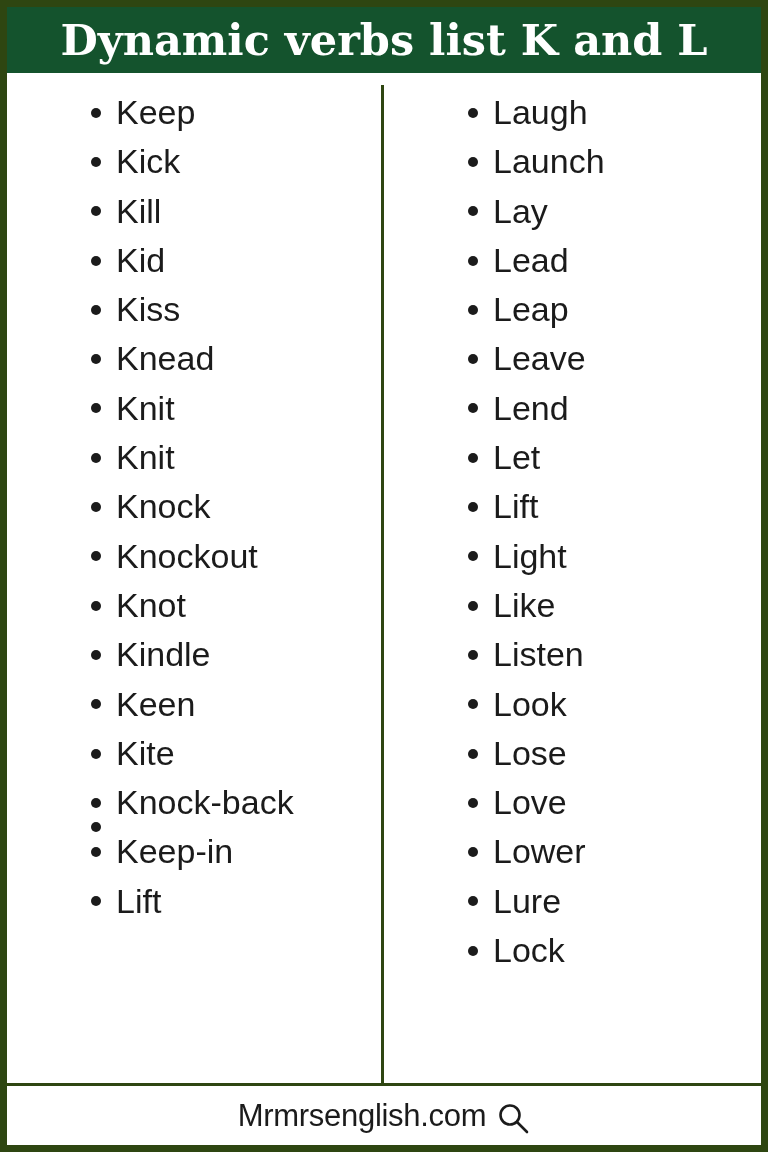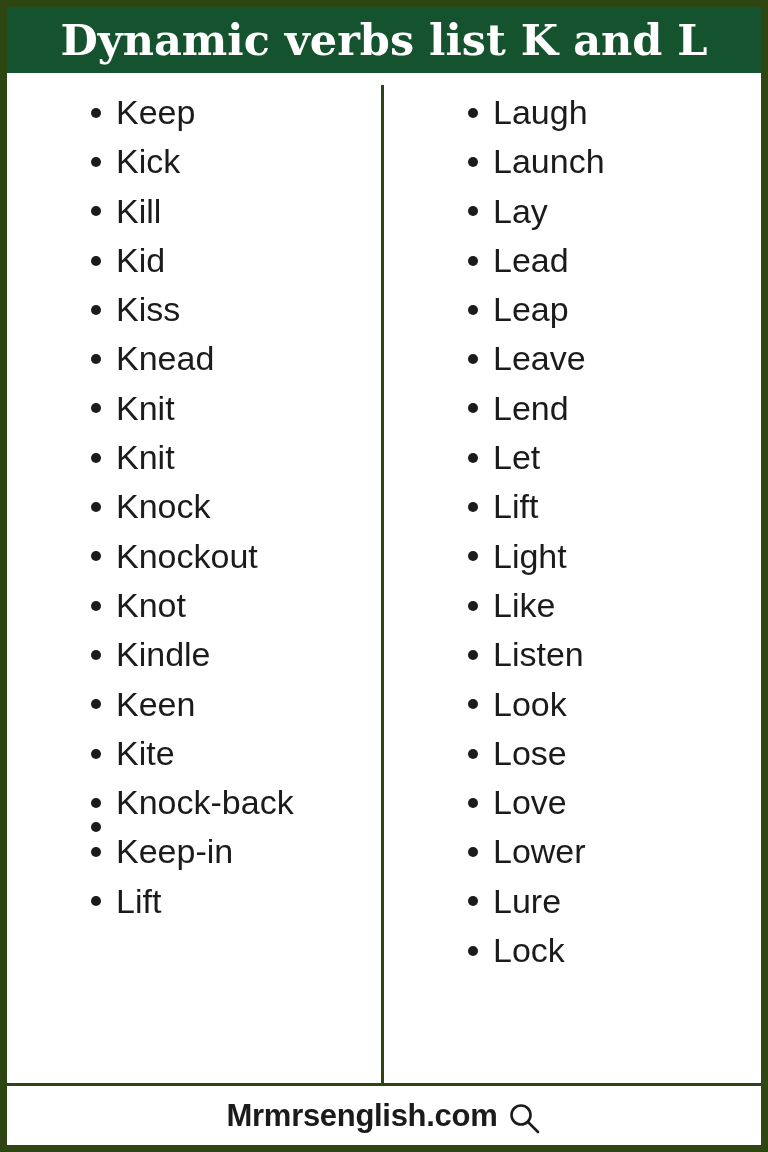--- a/index.html
+++ b/index.html
@@ -91,21 +91,21 @@
     flex: 0 0 62px;
     border-top: 3px solid #2e4611;
     display: flex;
     align-items: center;
     justify-content: center;
     gap: 10px;
     background: #ffffff;
   }
   .footer-text {
     font-size: 31px;
-    font-weight: bold;
+    font-weight: normal;
     color: #1b1b1b;
     font-family: "Liberation Sans", sans-serif;
     letter-spacing: -0.3px;
     text-align: right;
   }
   .search-icon {
     width: 34px;
     height: 34px;
     display: inline-block;
     position: relative;

